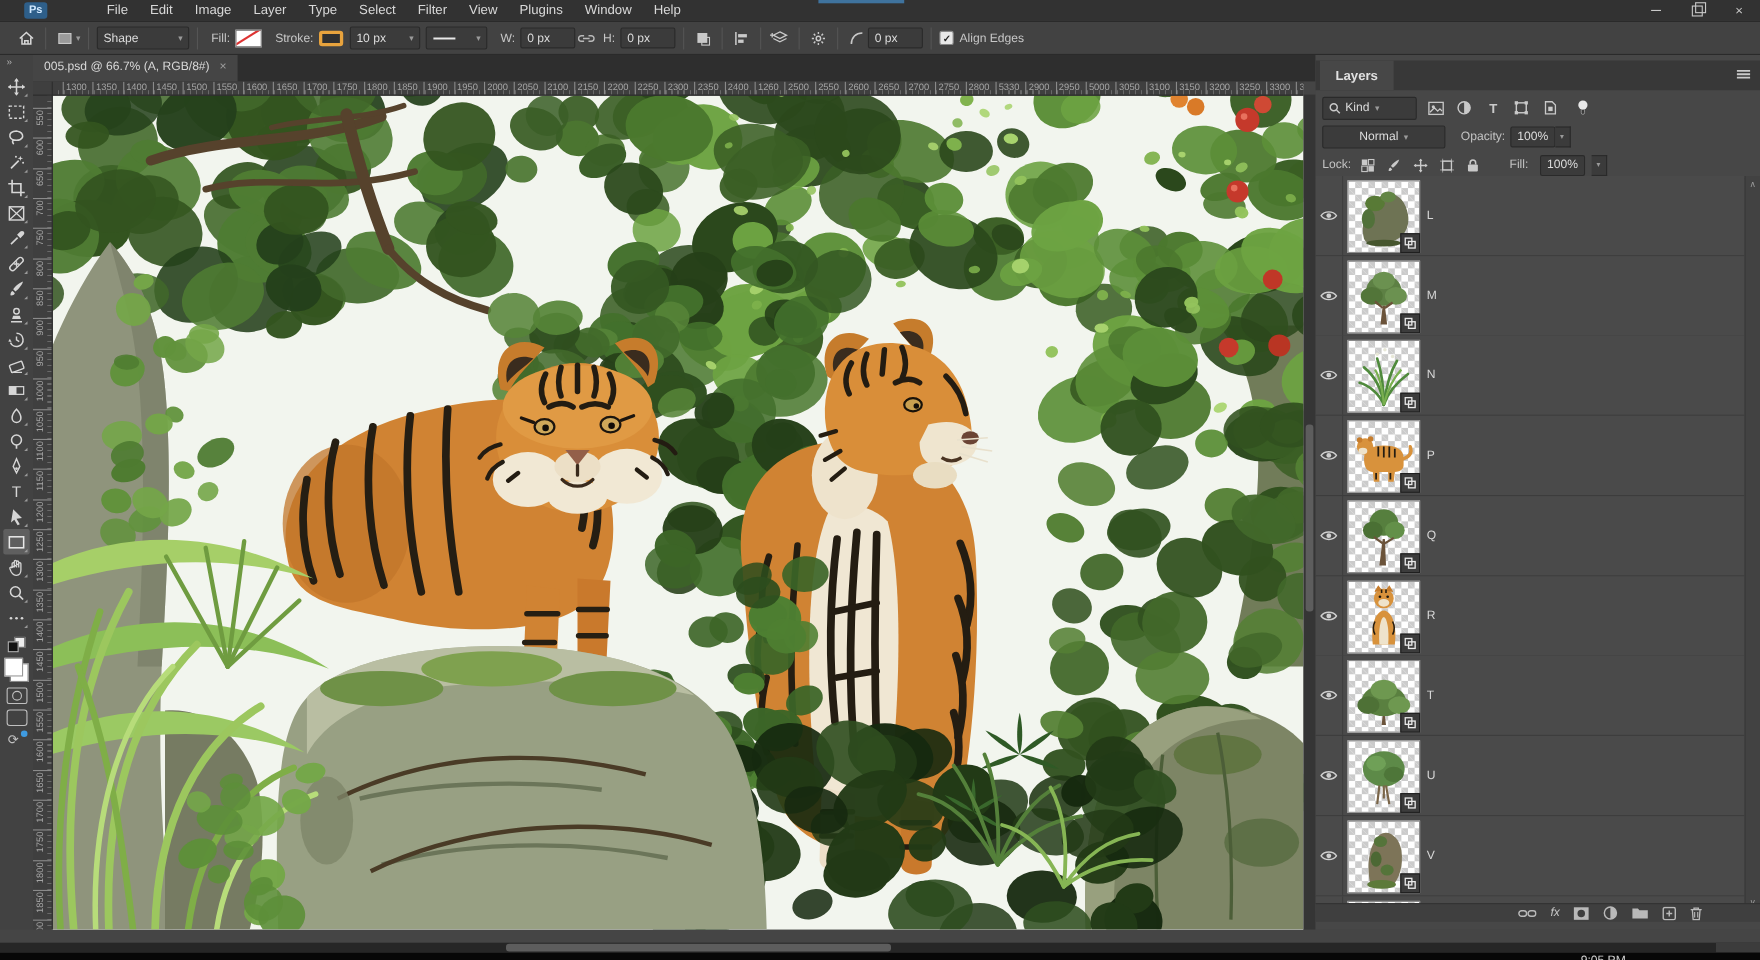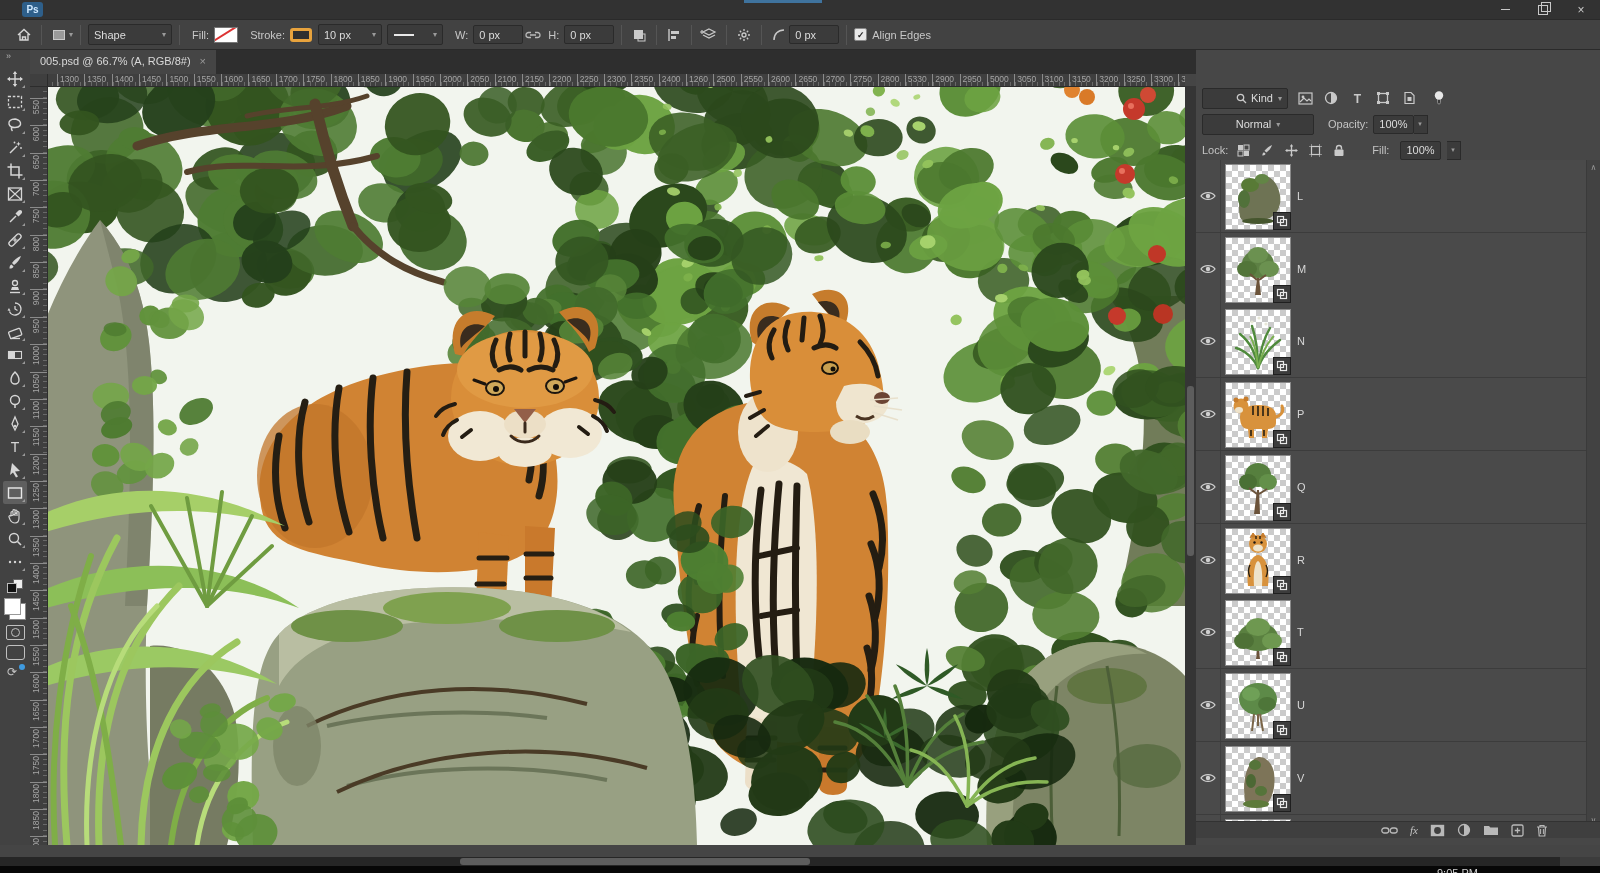--- a/index.html
+++ b/index.html
@@ -104,21 +104,21 @@
       background-size:12px 12px;background-position:0 0,6px 6px;}
   .so-badge{position:absolute;right:-1px;bottom:-1px;width:16px;height:16px;background:#3c3c3c;
             border:1px solid #1f1f1f;display:flex;align-items:center;justify-content:center;}
   .layer-name{position:absolute;left:101px;top:0;height:72px;display:flex;align-items:center;
               font-size:11px;color:#d6d6d6;}
   #lp-scroll{position:absolute;right:0;top:112px;width:14px;height:668px;background:#424242;border-left:1px solid #3a3a3a;
              display:flex;flex-direction:column;justify-content:space-between;align-items:center;
              font-size:8px;color:#9a9a9a;padding:3px 0;box-sizing:border-box;}
   #lp-bottom{position:absolute;left:0;bottom:7px;width:404px;height:17px;background:#3f3f3f;border-top:1px solid #323232;
              display:flex;align-items:center;justify-content:flex-end;gap:12px;padding-right:52px;box-sizing:border-box;}
-  .lpb-ico{display:flex;align-items:center;justify-content:center;color:#b9b9b9;font-family:Liberation Serif, serif;}
+  .lpb-ico{display:flex;align-items:center;justify-content:center;color:#b9b9b9;}
   .fx-text{font-size:11px;font-style:italic;color:#c3c3c3;}
   
   #statusbar{position:absolute;left:0;top:845px;width:1600px;height:12px;background:#3c3c3c;z-index:28;
              display:flex;align-items:center;font-size:11px;color:#cfcfcf;}
   #statusbar .zoom{margin-left:36px;}
   #statusbar .info{margin-left:24px;color:#c0c0c0;}
   #statusbar .chev{margin-left:14px;color:#9a9a9a;font-size:10px;}
   #statusbar .panel-shade{position:absolute;right:0;top:0;width:404px;height:12px;background:#2e2e2e;}
   #hscrollrow{position:absolute;left:0;top:857px;width:1600px;height:9px;background:#262626;z-index:28;}
   #hscrollrow .thumb{position:absolute;left:460px;top:1px;width:350px;height:7px;background:#5d5d5d;border-radius:3px;}
@@ -127,20 +127,33 @@
   #taskbar .time{position:absolute;left:1437px;top:1px;font-size:11px;color:#d0d0d0;}
   svg text{font-family:"Liberation Sans",sans-serif;}
 </style>
 </head>
 <body>
 
 <div id="app">
 
   <div id="menubar">
     <div id="ps-badge">Ps</div>
+    <div id="menu-items">
+        <div class="menu-item">File</div>
+        <div class="menu-item">Edit</div>
+        <div class="menu-item">Image</div>
+        <div class="menu-item">Layer</div>
+        <div class="menu-item">Type</div>
+        <div class="menu-item">Select</div>
+        <div class="menu-item">Filter</div>
+        <div class="menu-item">View</div>
+        <div class="menu-item">Plugins</div>
+        <div class="menu-item">Window</div>
+        <div class="menu-item">Help</div>
+      </div>
     <div id="top-indicator"></div>
     <div id="win-controls">
       <div class="win-btn">
           <span class="min-glyph"></span>
         </div>
       <div class="win-btn">
           <span class="restore-glyph"></span>
         </div>
       <div class="win-btn">×</div>
     </div>
@@ -1241,22 +1254,30 @@
             <path d="M920,720 C946,700 972,694 1000,696"></path>
         </g>
       </g>
     </svg>
   </div>
   <div id="canvas-vscroll">
       <div class="thumb"></div>
     </div>
 
   <div id="layers-panel">
+    <div id="lp-tabs">
+      <div id="lp-tab-layers">Layers</div>
+      <div id="lp-menu">
+        <svg width="14" height="11" viewBox="0 0 14 11">
+            <path d="M1 1.5h12M1 4.5h12M1 7.5h12" stroke="#c9c9c9" stroke-width="1.6"></path>
+          </svg>
+      </div>
+    </div>
     <div id="lp-filter" class="lp-row">
-      <div class="select" style="width:74px;justify-content:flex-end">
+      <div class="select" style="width:74px;justify-content:flex-start">
         <span style="display:flex;align-items:center;gap:4px">
           <svg width="11" height="11" viewBox="0 0 11 11">
               <circle cx="4.5" cy="4.5" r="3.2" fill="none" stroke="#c9c9c9" stroke-width="1.3"></circle>
               <path d="M7 7l3 3" stroke="#c9c9c9" stroke-width="1.3"></path>
             </svg>
           <span>Kind</span>
         </span>
           <span class="arrow">▾</span>
       </div>
       <div class="filter-ico">

